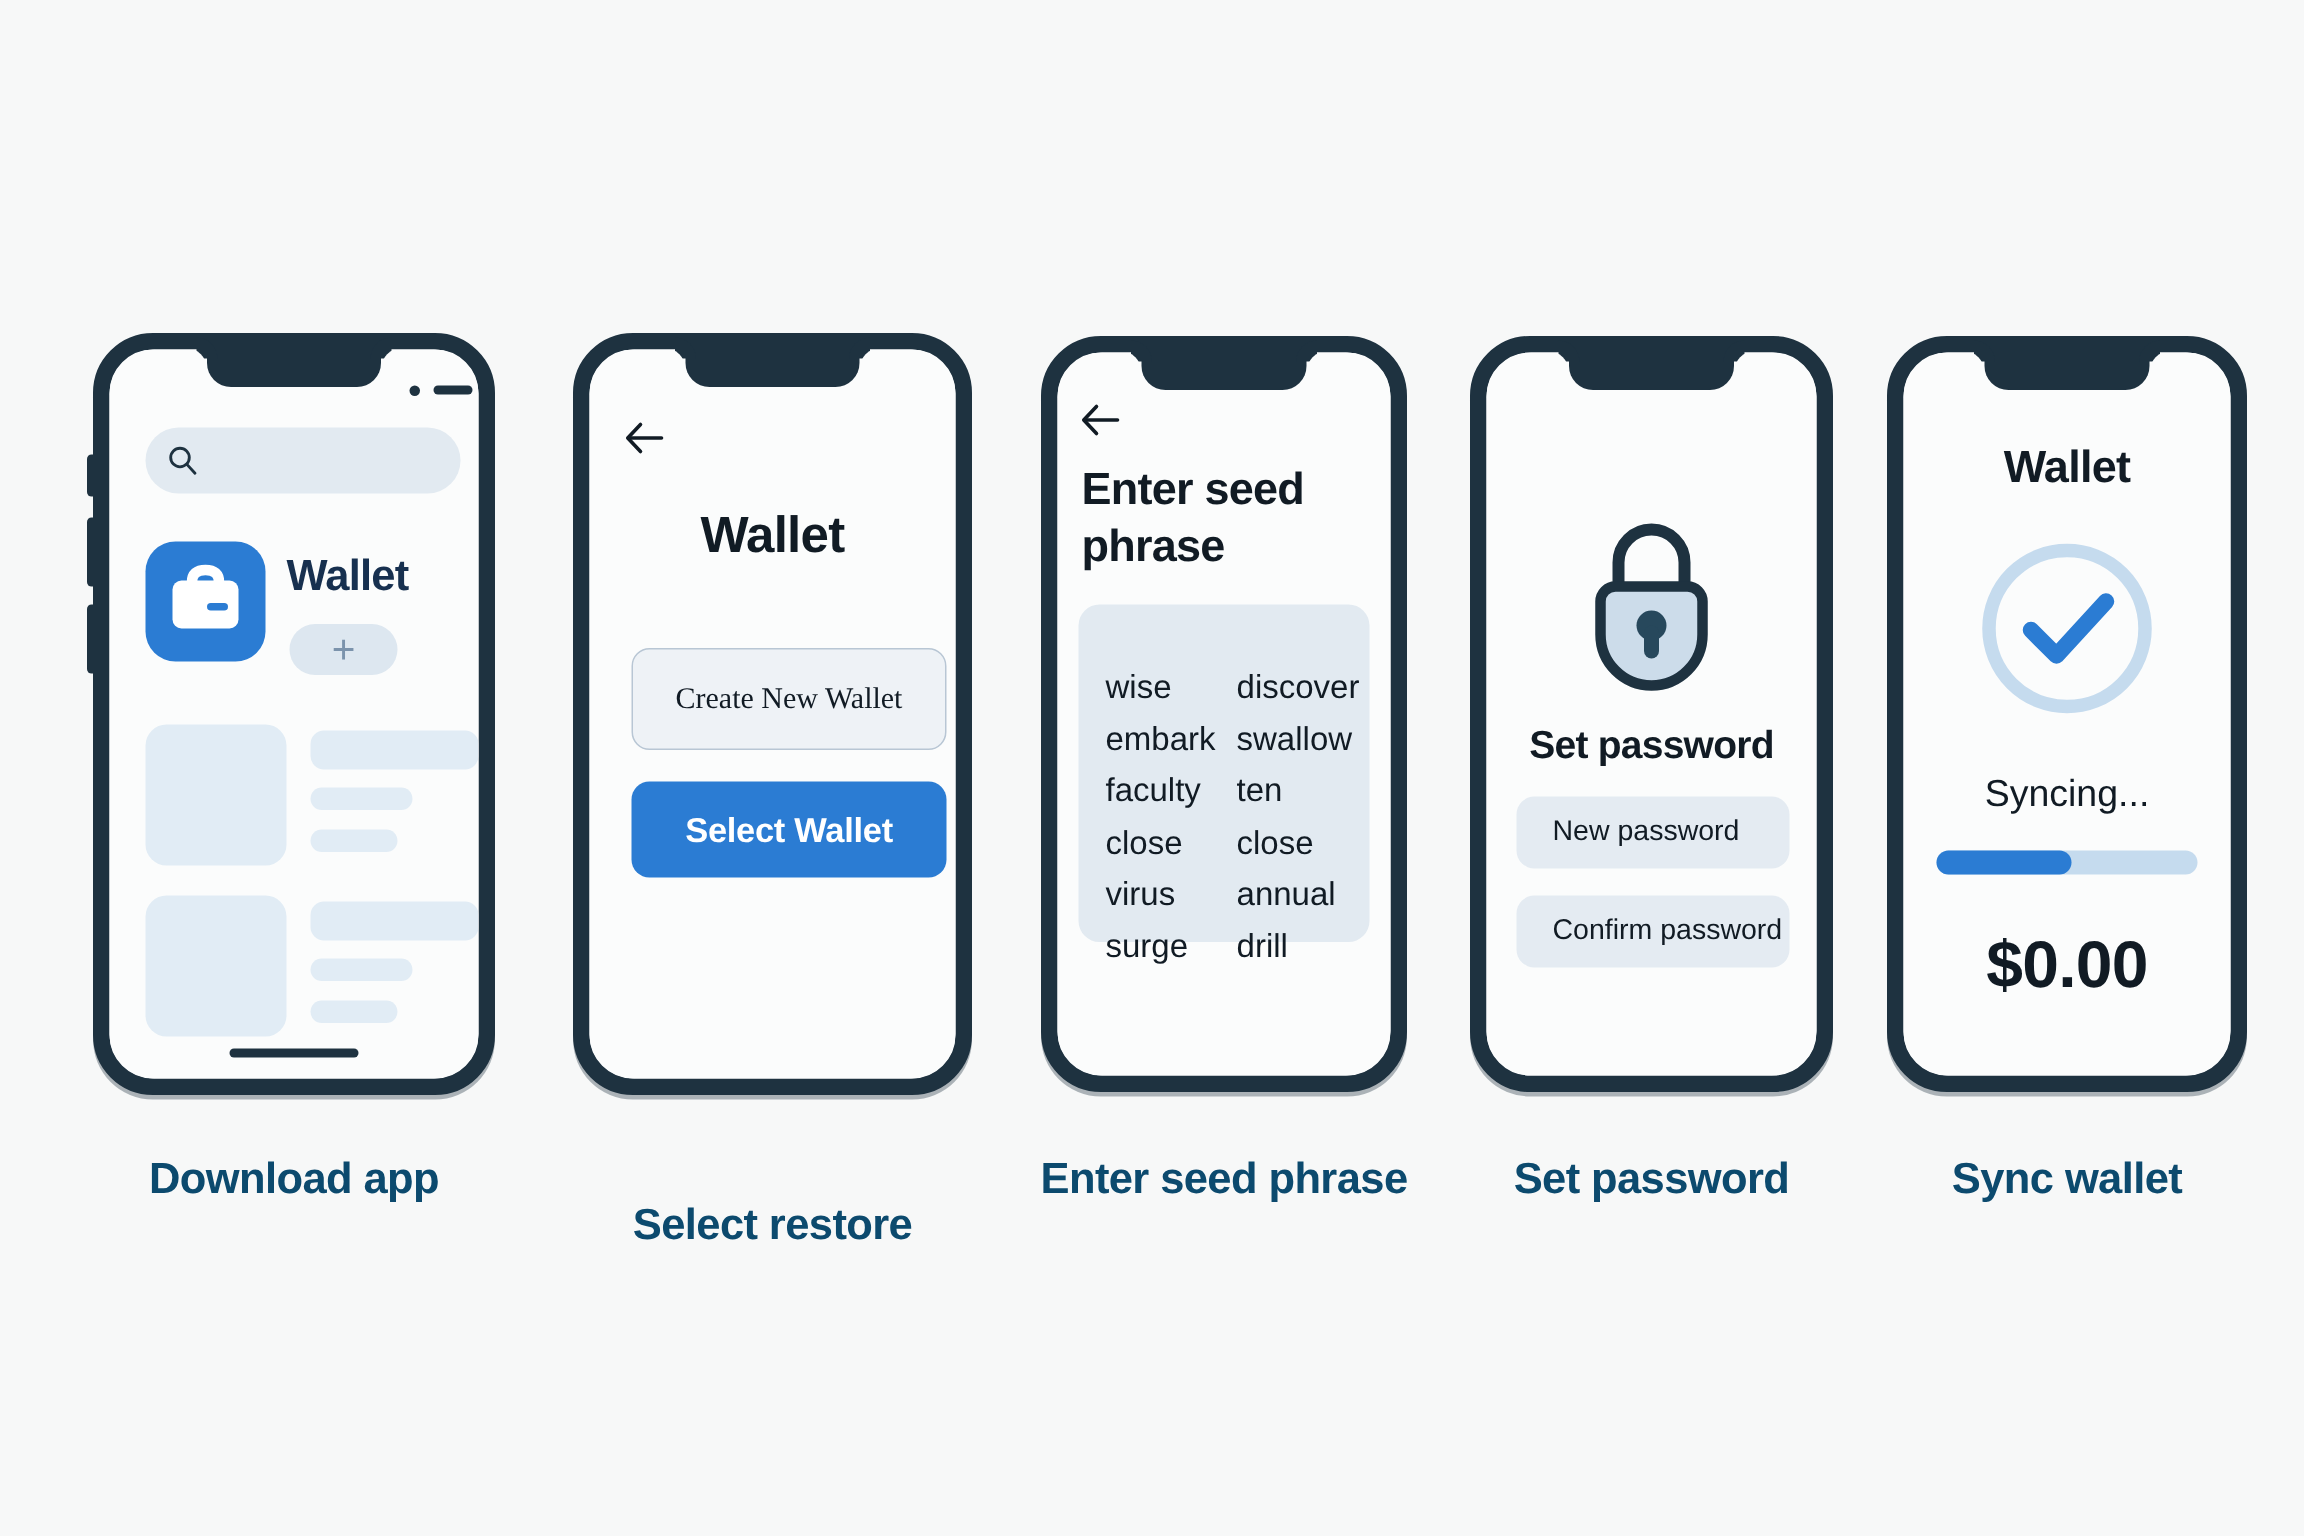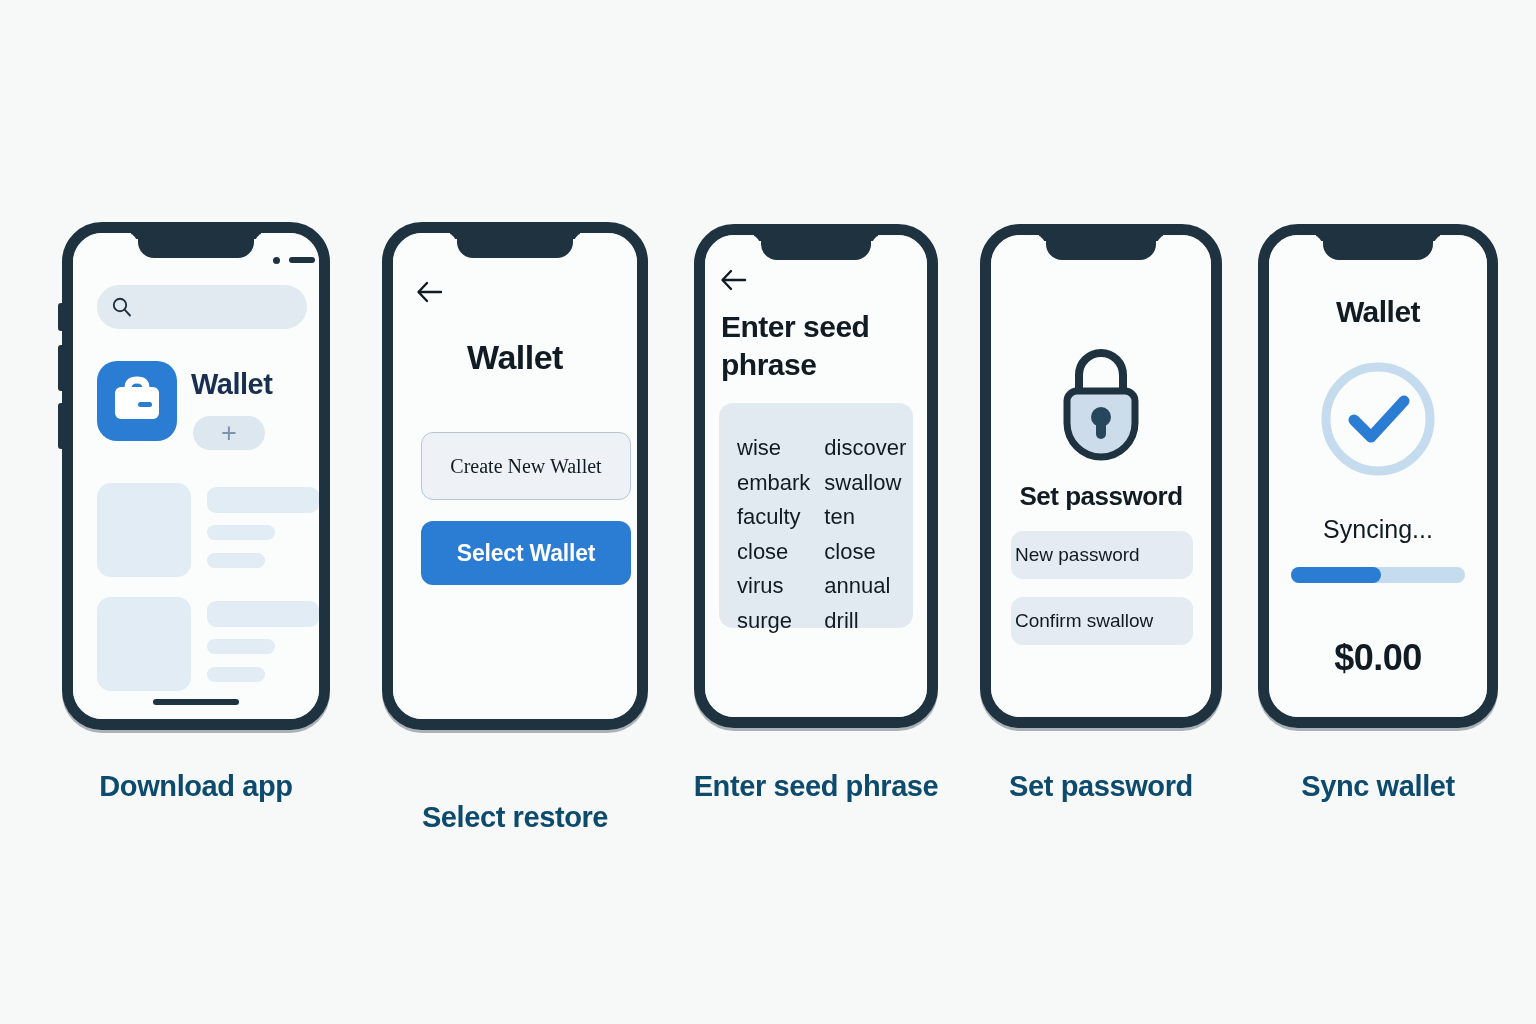--- a/index.html
+++ b/index.html
@@ -79,35 +79,35 @@
     font-size: 20px; color: #111b24; font-weight: 400;
   }
   .btn-primary {
     position: absolute; background: #2b7cd3; border-radius: 12px;
     display: flex; align-items: center; justify-content: center;
     font-size: 23px; color: #ffffff; font-weight: 700; letter-spacing: -0.2px;
   }
 
   .seed-box { position: absolute; background: #e2eaf1; border-radius: 14px; }
   .seed-grid {
-    position: absolute; inset: 0; padding: 28px 18px 18px 18px;
+    position: absolute; inset: 0; padding: 38px 18px 18px 18px;
     display: grid; grid-template-columns: auto auto; justify-content: start;
     column-gap: 14px; row-gap: 0px;
   }
   .seed-word { font-size: 22px; color: #111b24; line-height: 34.5px; white-space: nowrap; }
 
   .pwd-field {
     position: absolute; background: #e4ebf2; border-radius: 12px;
-    display: flex; align-items: center; padding-left: 4px;
+    display: flex; align-items: center; padding-left: 24px;
     font-size: 19px; color: #111b24;
   }
 
   .prog-track { position: absolute; height: 16px; background: #c5dbee; border-radius: 8px; }
   .prog-fill { position: absolute; left: 0; top: 0; height: 16px; background: #2b7cd3; border-radius: 8px; }
-  .balance { position: absolute; width: 100%; text-align: center; font-size: 36px; font-weight: 700; color: #111b24; letter-spacing: -0.5px; margin-top: 18px; }
+  .balance { position: absolute; width: 100%; text-align: center; font-size: 44px; font-weight: 700; color: #111b24; letter-spacing: -0.5px; }
 
   .caption {
     position: absolute; text-align: center;
     font-size: 29px; font-weight: 700; color: #0c4a6e; letter-spacing: -0.4px; line-height: 42px;
   }
 </style>
 </head>
 <body>
 
 <div id="stage">
@@ -216,21 +216,21 @@
       <div class="screen">
         <svg style="position:absolute;left:50%;transform:translateX(-50%);top:104px;" width="112" height="126" viewBox="0 0 112 126">
           <path d="M34 52 V36 a22 22 0 0 1 44 0 V52" fill="none" stroke="#1e3240" stroke-width="8" stroke-linecap="round"></path>
           <path d="M22 62 a10 10 0 0 1 10 -10 h48 a10 10 0 0 1 10 10 v22 a34 34 0 0 1 -34 34 a34 34 0 0 1 -34 -34 z" fill="#ccdcea" stroke="#1e3240" stroke-width="7" stroke-linejoin="round"></path>
           <circle cx="56" cy="78" r="10" fill="#27485c"></circle>
           <rect x="51" y="78" width="10" height="22" rx="5" fill="#27485c"></rect>
         </svg>
         <div class="scr-title" style="left:0;top:246px;width:100%;text-align:center;font-size:26px;">Set password</div>
 
         <div class="pwd-field" style="left:20px;top:296px;width:182px;height:48px;">New password</div>
-        <div class="pwd-field" style="left:20px;top:362px;width:182px;height:48px;">Confirm swallow</div>
+        <div class="pwd-field" style="left:20px;top:362px;width:182px;height:48px;">Confirm password</div>
       </div>
     </div>
     <div class="caption" style="left:-59px;top:765px;width:360px;">Set password</div>
   </div>
 
   <div class="phone-col" style="left:1258px;">
     <div class="phone" style="width:240px;height:504px;top:224px;position:absolute;">
       <div class="notch" style="width:110px;height:26px;"></div>
       <div class="screen">
         <div class="scr-title" style="left:0;top:60px;width:100%;text-align:center;font-size:30px;">Wallet</div>

